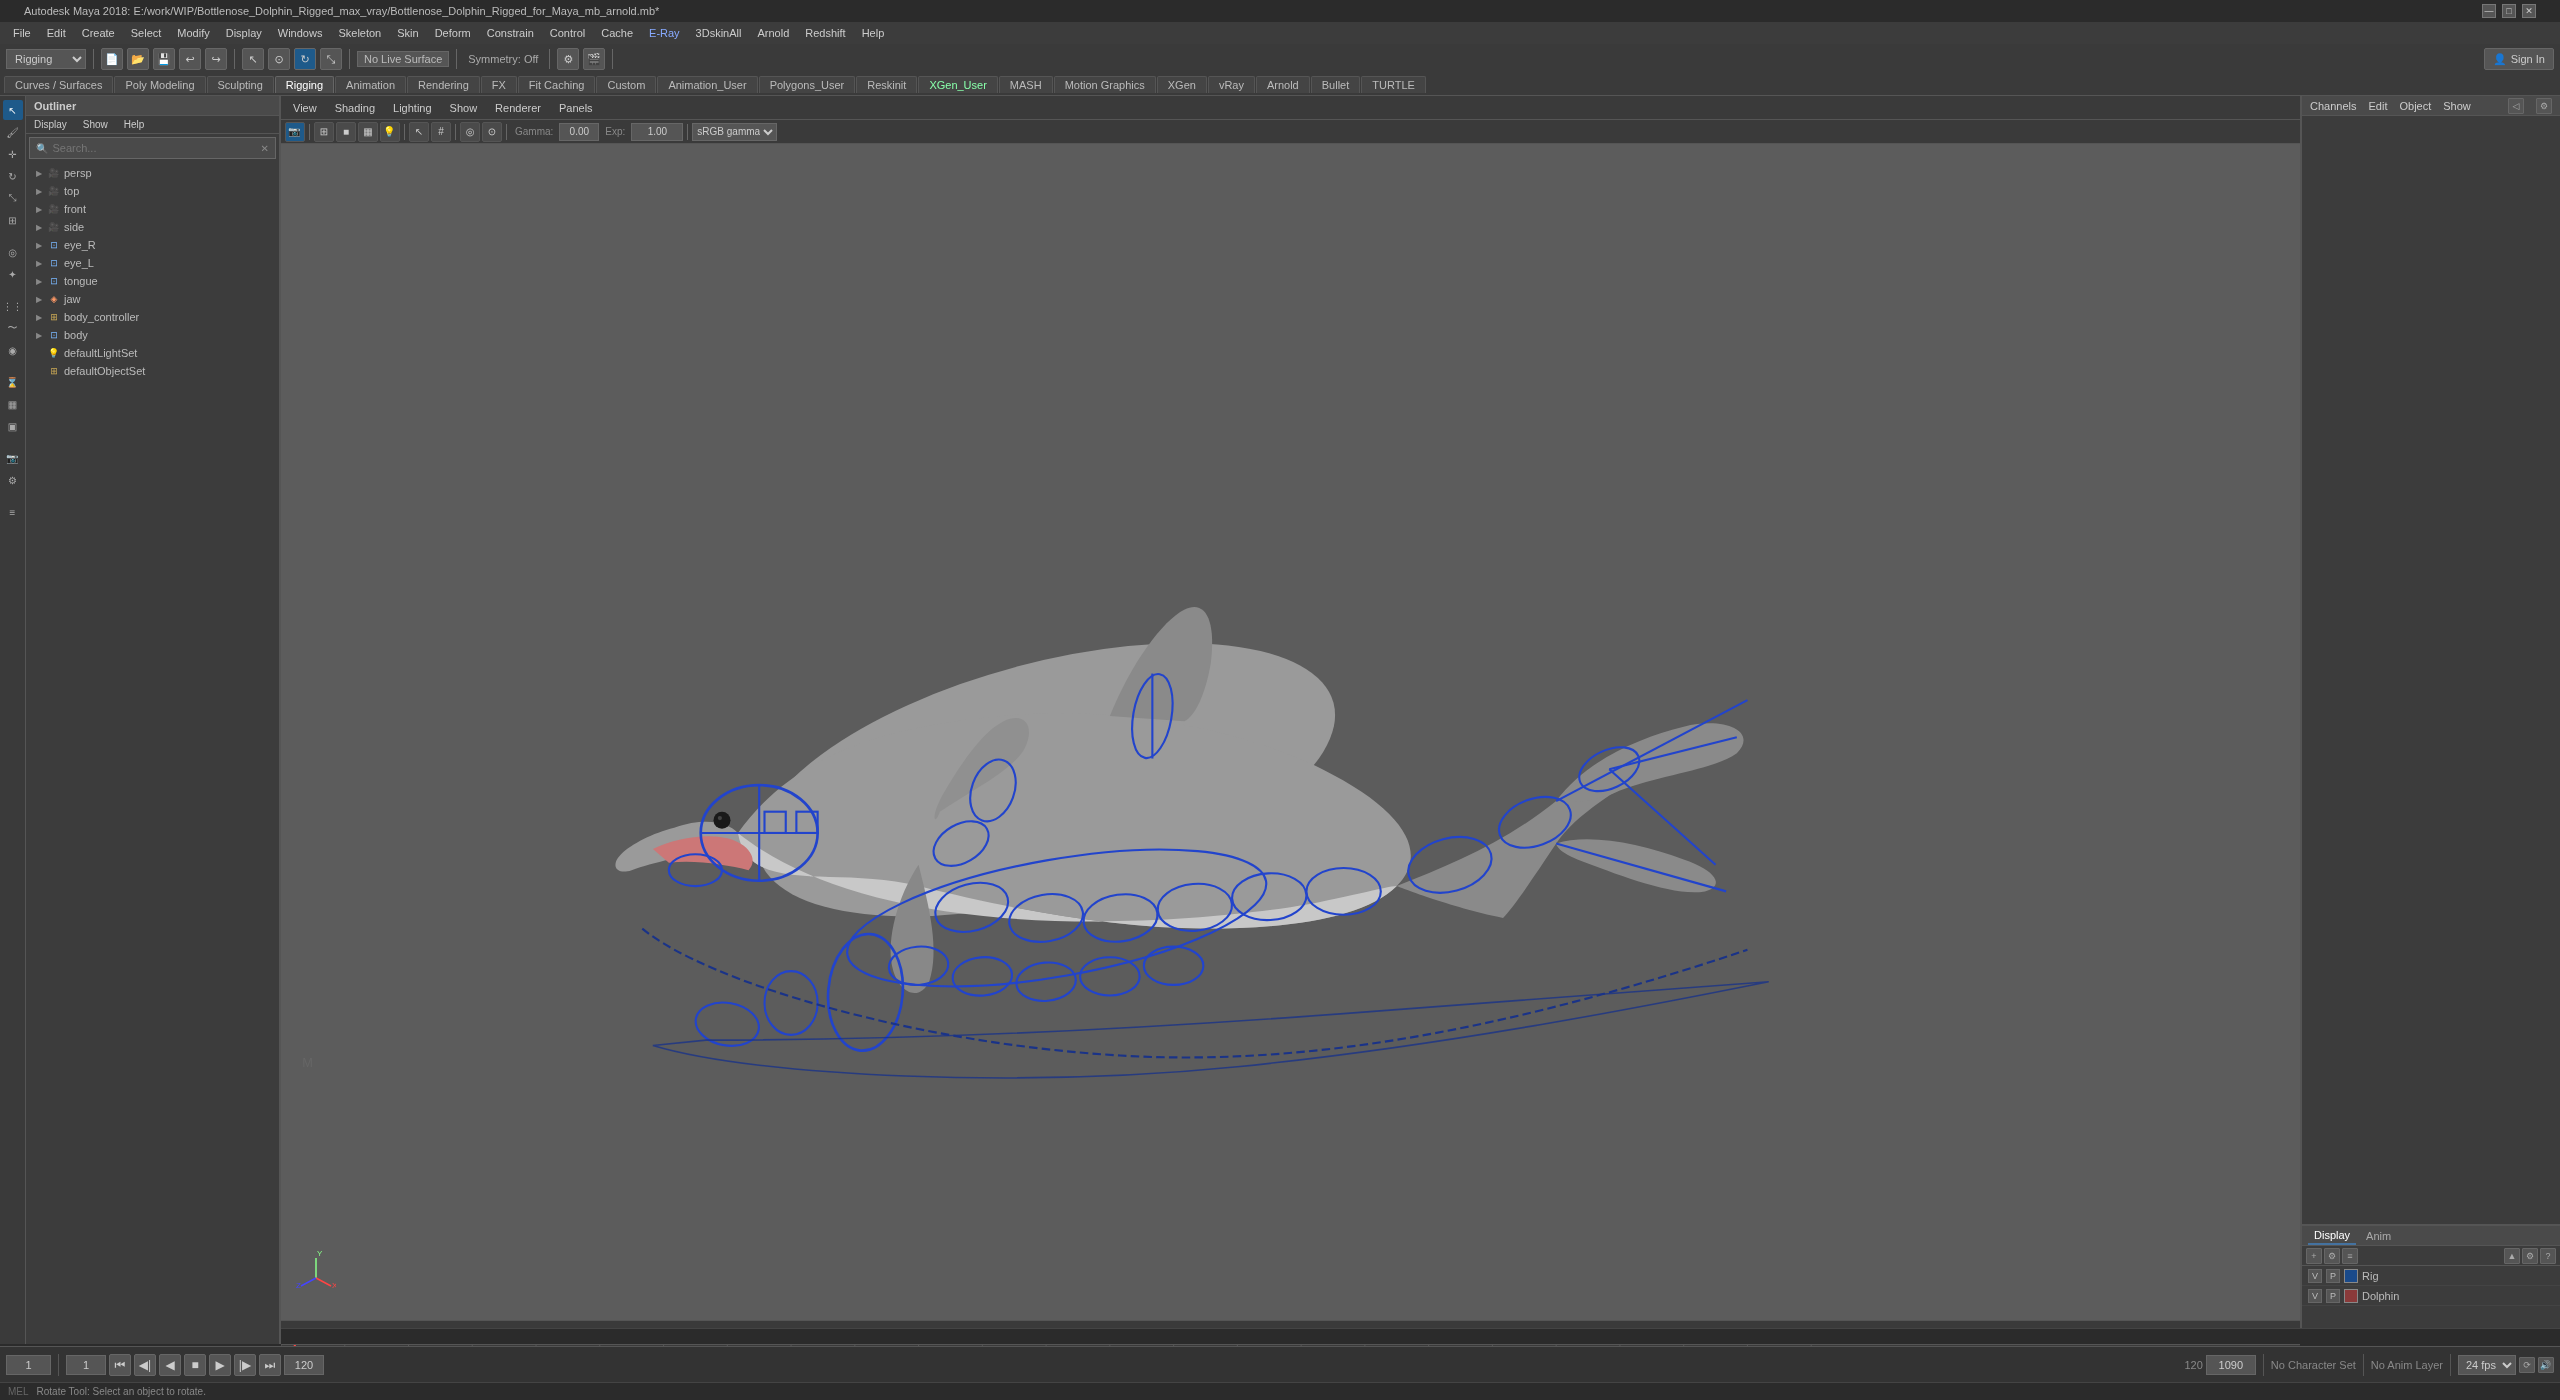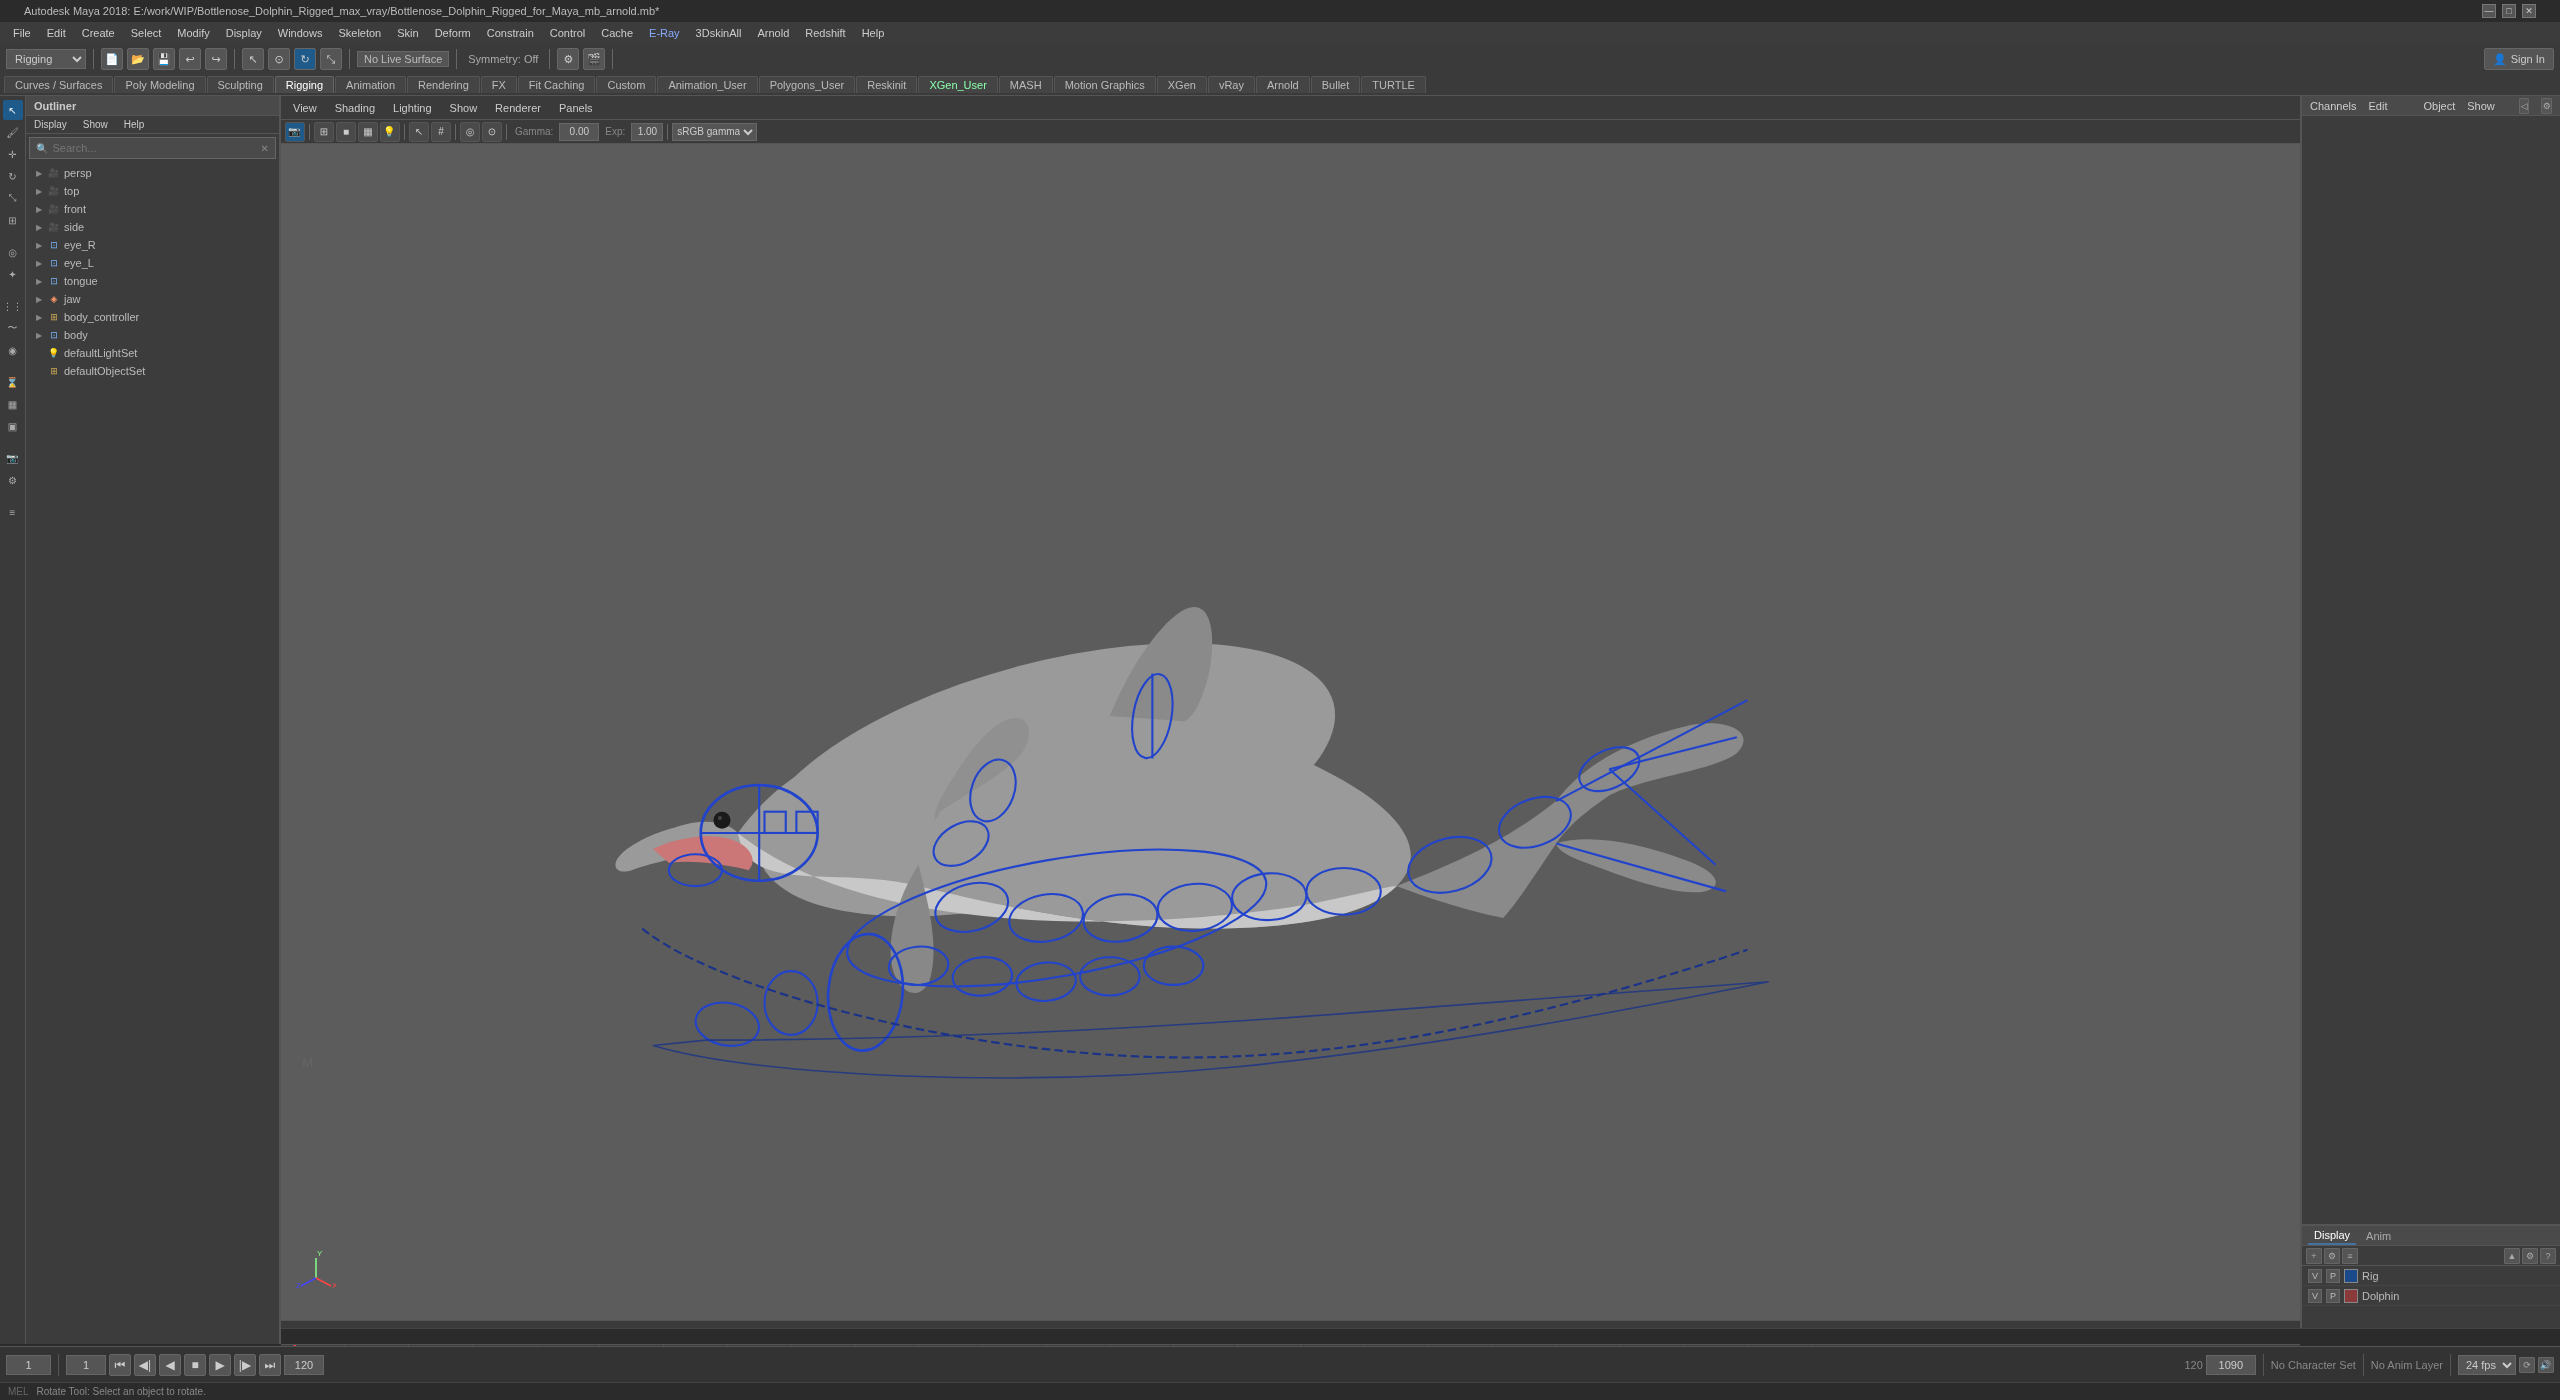--- a/index.html
+++ b/index.html
@@ -753,21 +753,21 @@
     <div class="vp-sep"></div>
     <div class="vp-tool-btn">↖</div>
     <div class="vp-tool-btn">#</div>
     <div class="vp-sep"></div>
     <div class="vp-tool-btn">◎</div>
     <div class="vp-tool-btn">⊙</div>
     <div class="vp-sep"></div>
     <span class="vp-label">Gamma:</span>
     <input type="text" value="0.00" style="width: 40px; height: 18px; background: rgb(85, 85, 85); border: 1px solid rgb(102, 102, 102); color: rgb(204, 204, 204); font-size: 10px; text-align: center;">
     <span class="vp-label">Exp:</span>
-    <input type="text" value="1.00" style="width: 32px; height: 18px; background: rgb(85, 85, 85); border: 1px solid rgb(102, 102, 102); color: rgb(204, 204, 204); font-size: 10px; text-align: center;">
+    <input type="text" value="1.00" style="width: 52px; height: 18px; background: rgb(85, 85, 85); border: 1px solid rgb(102, 102, 102); color: rgb(204, 204, 204); font-size: 10px; text-align: center;">
     <div class="vp-sep"></div>
     <select style="background:#555;border:1px solid #666;color:#ccc;font-size:10px;height:18px;">
       <option>sRGB gamma</option>
     </select>
   </div>
 
   <div id="viewport-canvas">
     <svg id="dolphin-svg" viewBox="0 0 1900 650" xmlns="http://www.w3.org/2000/svg">
 
       <rect width="1900" height="650" fill="#5c5c5c"></rect>
@@ -863,21 +863,21 @@
 
   <div id="viewport-bottom">
     <span>persp</span>
   </div>
 </div>
 
 <div id="right-panel">
   <div id="right-header">
     <span style="cursor:pointer;">Channels</span>
     <span style="cursor:pointer;">Edit</span>
-    <span style="cursor:pointer;margin-left:24px;">Object</span>
+    <span style="cursor:pointer;">Object</span>
     <span style="cursor:pointer;">Show</span>
     <div style="flex:1"></div>
     <div class="mini-toolbar-btn">◁</div>
     <div class="mini-toolbar-btn">⚙</div>
   </div>
   <div id="channel-box">
     
   </div>
 
   <div id="layers-panel">

